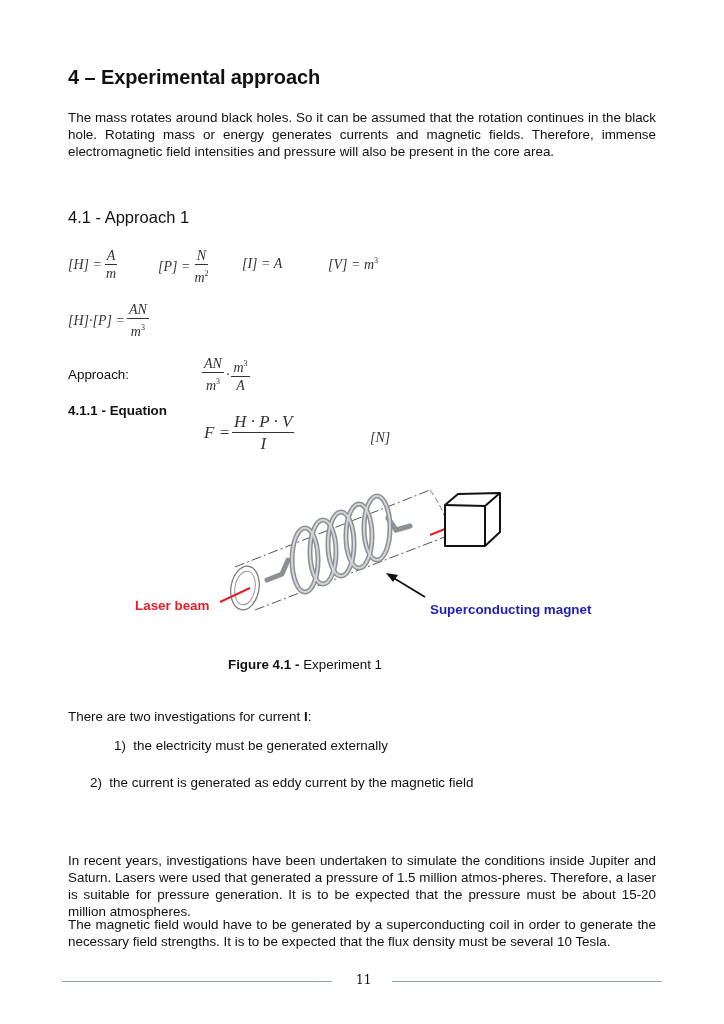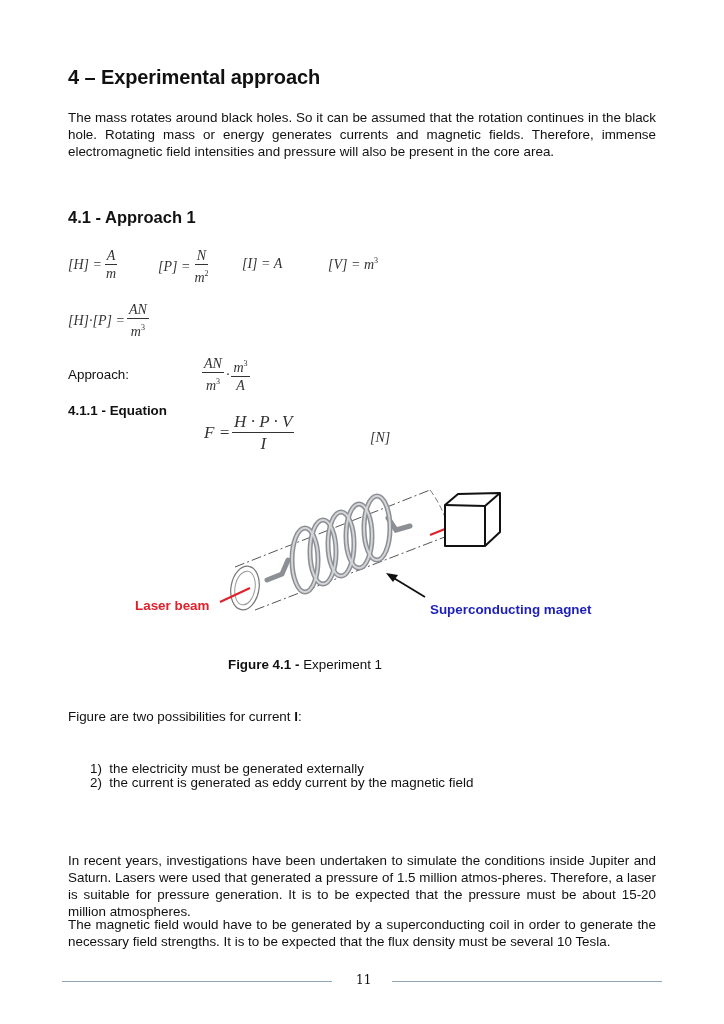--- a/index.html
+++ b/index.html
@@ -1,21 +1,21 @@
 <!DOCTYPE html>
 <html><head>
 <meta charset="utf-8">
 <style>
   html, body { margin: 0; padding: 0; background: #ffffff; }
   body { width: 724px; height: 1024px; position: relative; overflow: hidden; color: #111; font-family: "Liberation Sans", sans-serif; }
   .abs { position: absolute; }
   .h1 { left: 68px; top: 66px; font-size: 20px; font-weight: bold; letter-spacing: -0.1px; }
   .para { left: 68px; width: 588px; font-size: 13.4px; line-height: 17px; text-align: justify; }
   .p1 { top: 109px; }
-  .h2 { left: 68px; top: 208px; font-size: 16.5px; font-weight: bold; }
+  .h2 { left: 68px; top: 208px; font-size: 16.5px; font-weight: normal; }
   .math { font-family: "Liberation Serif", serif; font-style: italic; font-size: 14px; color: #333; }
   .frac { display: inline-flex; flex-direction: column; align-items: center; vertical-align: middle; margin: 0 2px; }
   .frac .num { border-bottom: 1px solid #333; padding: 0 2px 1px; line-height: 15px; }
   .frac .den { padding: 1px 2px 0; line-height: 15px; }
   .eq { display: flex; align-items: center; white-space: nowrap; }
   .up { font-size: 8px; vertical-align: 6px; font-style: normal; }
   .lbl { font-size: 13.4px; font-family: "Liberation Sans", sans-serif; }
   .bold { font-weight: bold; }
   .bigmath { font-size: 17px; }
   .caption { left: 0; width: 610px; top: 657px; text-align: center; font-size: 13.4px; }
@@ -123,23 +123,23 @@
   <polygon points="266,93 278,95 273,102" fill="#111"></polygon>
 </svg>
 <div class="abs bold" style="left: 135px; top: 598px; font-size: 13.4px; color: rgb(224, 32, 42);">Laser beam</div>
 <div class="abs bold" style="left: 430px; top: 602px; font-size: 13.4px; color: rgb(28, 31, 184);">Superconducting magnet</div>
 
 <div class="abs caption">
   <span class="bold">Figure 4.1 -</span><span> Experiment 1</span>
 </div>
 
 <div class="abs" style="left:68px; top:709px; font-size:13.4px;">
-  <span>Figure are two possibilities for current </span><span class="bold">I</span><span>:</span>
+  <span>There are two investigations for current </span><span class="bold">I</span><span>:</span>
 </div>
-<div class="abs li" style="top:761px; white-space:pre;">1)  the electricity must be generated externally</div>
+<div class="abs li" style="top:738px; white-space:pre;margin-left:24px;">1)  the electricity must be generated externally</div>
 <div class="abs li" style="top:775px; white-space:pre;">2)  the current is generated as eddy current by the magnetic field</div>
 
 <div class="abs para" style="top:824px;margin-top:28px;">In recent years, investigations have been undertaken to simulate the conditions inside Jupiter and Saturn. Lasers were used that generated a pressure of 1.5 million atmos-pheres. Therefore, a laser is suitable for pressure generation. It is to be expected that the pressure must be about 15-20 million atmospheres.</div>
 <div class="abs para" style="top:892px;margin-top:24px;">The magnetic field would have to be generated by a superconducting coil in order to generate the necessary field strengths. It is to be expected that the flux density must be several 10 Tesla.</div>
 
 <div class="abs footer-line" style="left:62px; width:270px;"></div>
 <div class="abs pagenum">11</div>
 <div class="abs footer-line" style="left:392px; width:270px;"></div>
 
 </body></html>

